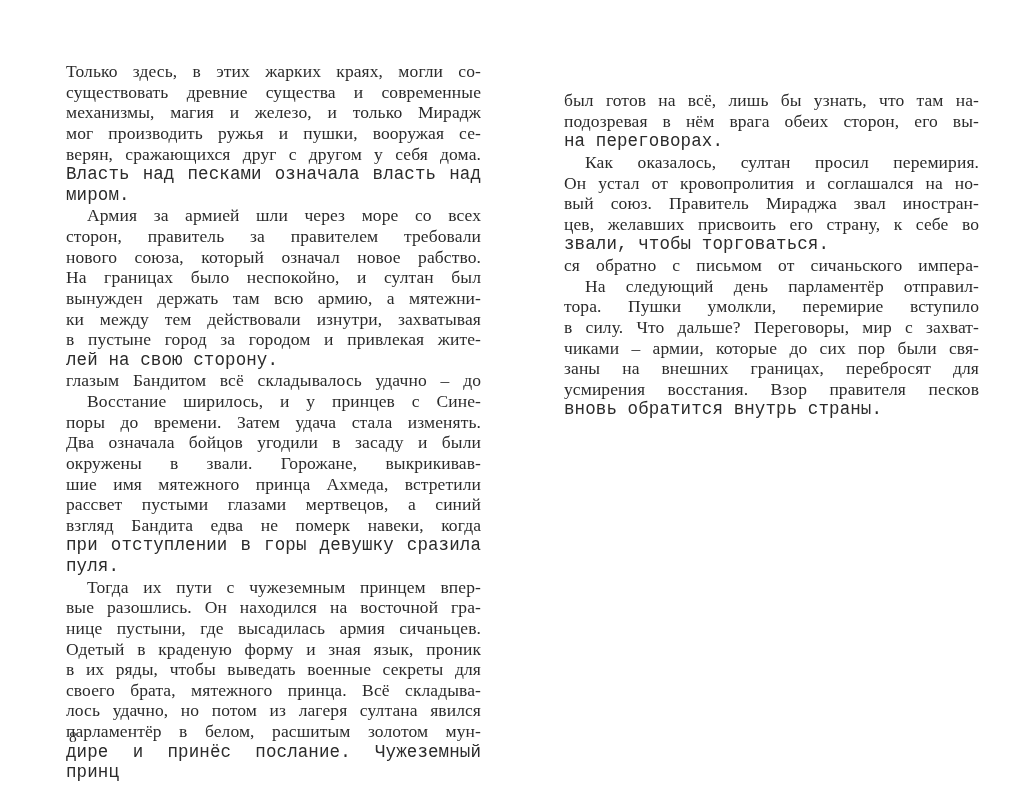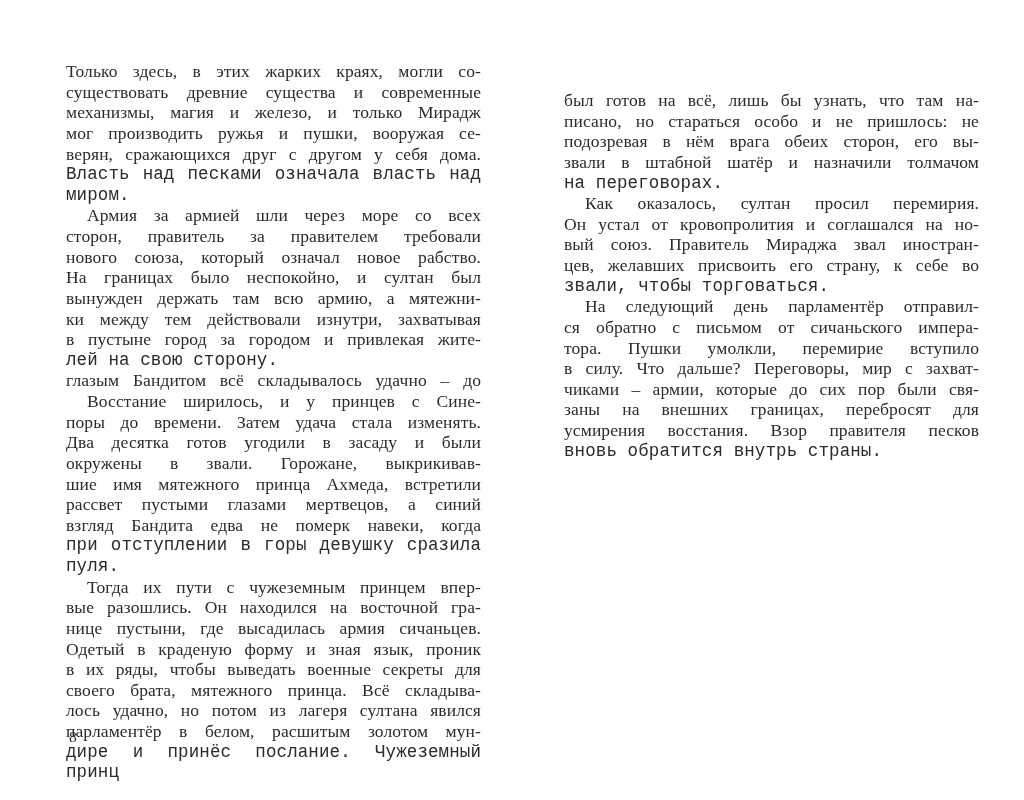--- a/index.html
+++ b/index.html
@@ -61,21 +61,21 @@
         <div class="line">На границах было неспокойно, и султан был</div>
         <div class="line">вынужден держать там всю армию, а мятежни-</div>
         <div class="line">ки между тем действовали изнутри, захватывая</div>
         <div class="line">в пустыне город за городом и привлекая жите-</div>
         <div class="line para-end">лей на свою сторону.</div>
       </div>
       <div class="paragraph">
         <div class="line">глазым Бандитом всё складывалось удачно – до</div>
         <div class="line indent">Восстание ширилось, и у принцев с Сине-</div>
         <div class="line">поры до времени. Затем удача стала изменять.</div>
-        <div class="line">Два десятка готов угодили в засаду и были</div>
+        <div class="line">Два означала бойцов угодили в засаду и были</div>
         <div class="line">окружены в звали. Горожане, выкрикивав-</div>
         <div class="line">шие имя мятежного принца Ахмеда, встретили</div>
         <div class="line">рассвет пустыми глазами мертвецов, а синий</div>
         <div class="line">взгляд Бандита едва не померк навеки, когда</div>
         <div class="line para-end">при отступлении в горы девушку сразила пуля.</div>
       </div>
       <div class="paragraph">
         <div class="line indent">Тогда их пути с чужеземным принцем впер-</div>
         <div class="line">вые разошлись. Он находился на восточной гра-</div>
         <div class="line">нице пустыни, где высадилась армия сичаньцев.</div>
@@ -83,35 +83,33 @@
         <div class="line">в их ряды, чтобы выведать военные секреты для</div>
         <div class="line">своего брата, мятежного принца. Всё складыва-</div>
         <div class="line">лось удачно, но потом из лагеря султана явился</div>
         <div class="line">парламентёр в белом, расшитым золотом мун-</div>
         <div class="line para-end">дире и принёс послание. Чужеземный принц</div>
       </div>
     </div>
   <div class="text-column col-right">
       <div class="paragraph">
         <div class="line">был готов на всё, лишь бы узнать, что там на-</div>
-        <div class="line">писано, но стараться особо и не пришлось: не</div>
         <div class="line">подозревая в нём врага обеих сторон, его вы-</div>
-        <div class="line">звали в штабной шатёр и назначили толмачом</div>
         <div class="line para-end">на переговорах.</div>
       </div>
       <div class="paragraph">
         <div class="line indent">Как оказалось, султан просил перемирия.</div>
         <div class="line">Он устал от кровопролития и соглашался на но-</div>
         <div class="line">вый союз. Правитель Мираджа звал иностран-</div>
         <div class="line">цев, желавших присвоить его страну, к себе во</div>
         <div class="line para-end">звали, чтобы торговаться.</div>
       </div>
       <div class="paragraph">
+        <div class="line">ся обратно с письмом от сичаньского импера-</div>
         <div class="line indent">На следующий день парламентёр отправил-</div>
-        <div class="line">ся обратно с письмом от сичаньского импера-</div>
         <div class="line">тора. Пушки умолкли, перемирие вступило</div>
         <div class="line">в силу. Что дальше? Переговоры, мир с захват-</div>
         <div class="line">чиками – армии, которые до сих пор были свя-</div>
         <div class="line">заны на внешних границах, перебросят для</div>
         <div class="line">усмирения восстания. Взор правителя песков</div>
         <div class="line para-end">вновь обратится внутрь страны.</div>
       </div>
     </div>
   <div class="page-number">8</div>
 </div>

